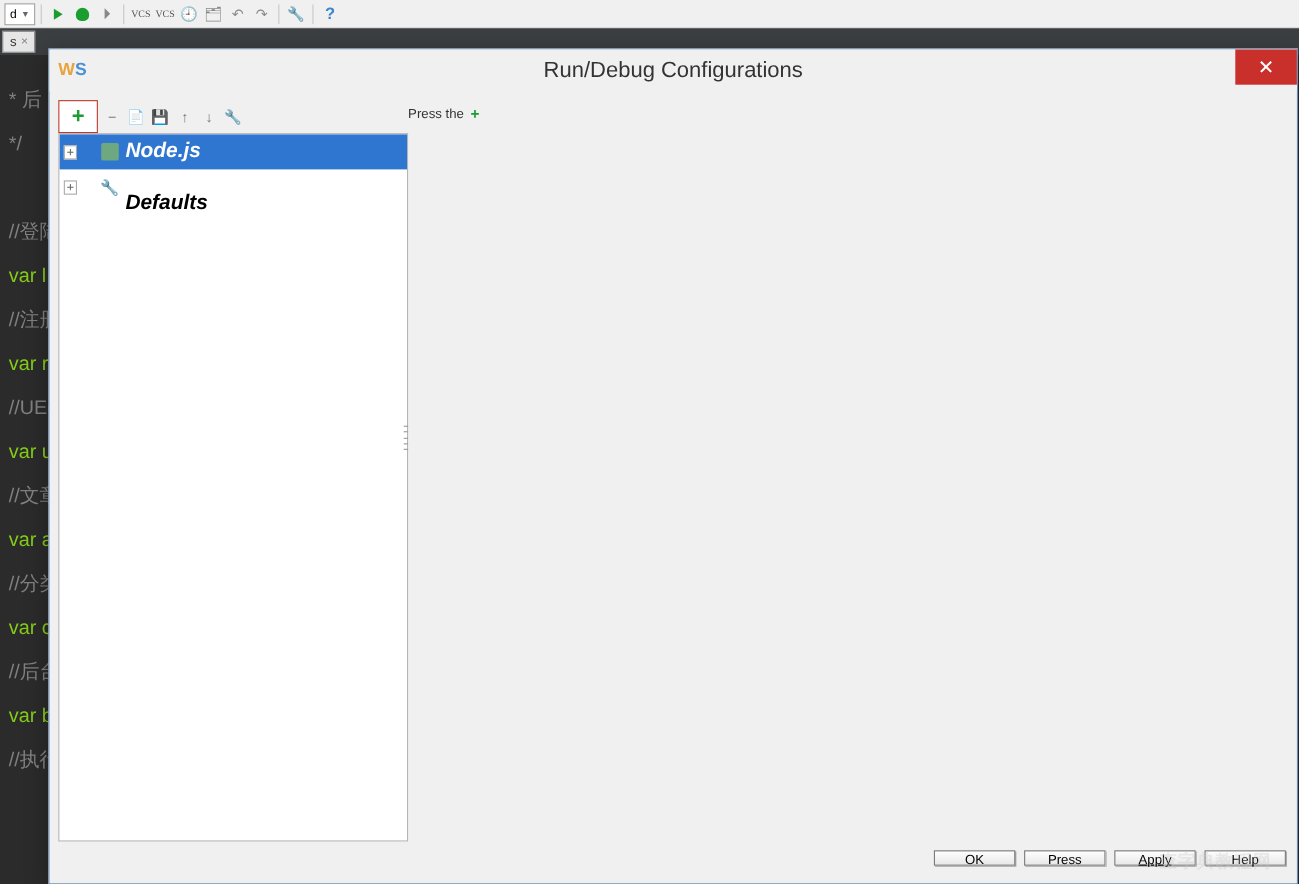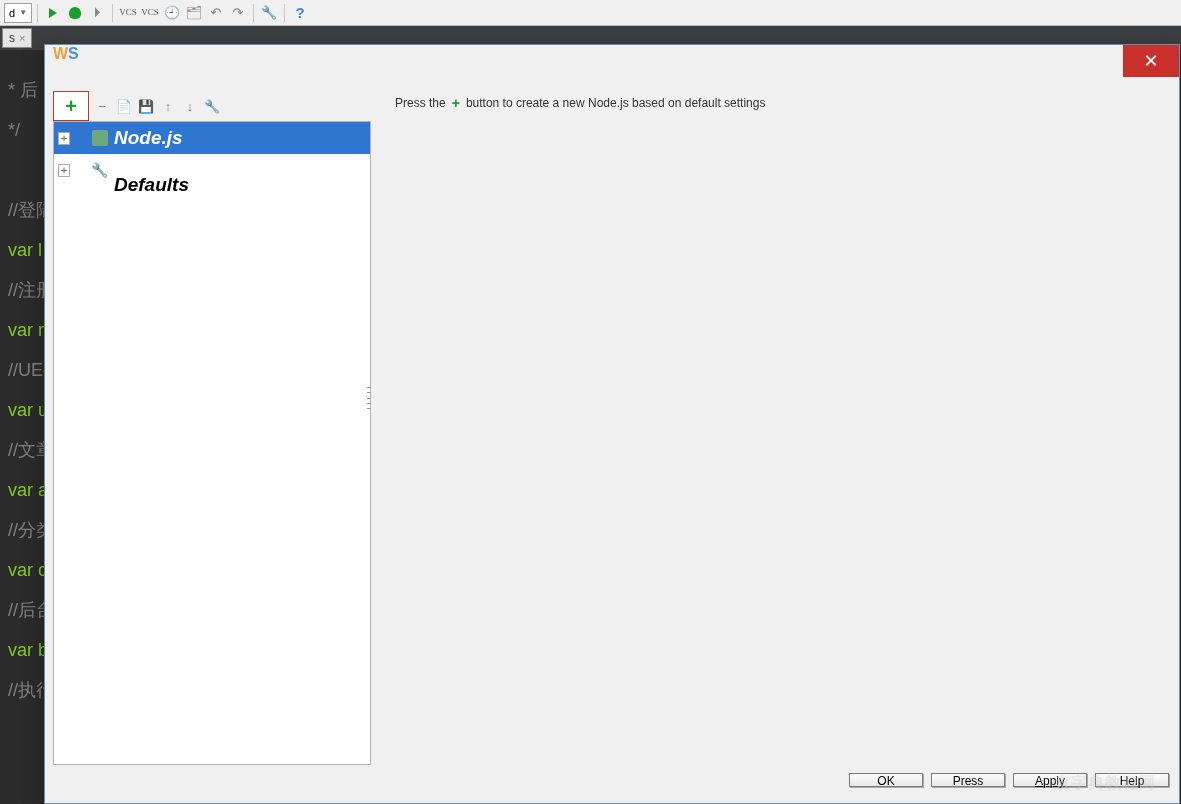--- a/index.html
+++ b/index.html
@@ -19,21 +19,21 @@
 .editor-bg { position:absolute; top:26px; left:0; right:0; bottom:0; background:#2b2b2b; }
 .editor-tabs { height:24px; background:#3c3f41; display:flex; align-items:center; padding-left:2px; }
 .editor-tab { background:#e6e6e6; color:#333; font-size:12px; padding:2px 6px; border:1px solid #888; display:flex; align-items:center; gap:4px; }
 .editor-tab .close-x { font-size:11px; color:#888; cursor:pointer; }
 .code-area { padding: 20px 8px; font-family: "Consolas", "Courier New", monospace; font-size: 18px; line-height: 40px; }
 .cmt { color:#808080; }
 .kw { color:#84cc16; }
 
 
 .modal { position:absolute; top:44px; left:44px; width:1136px; height:760px; background:#f0f0f0; border:1px solid #6a8db3; box-shadow:0 4px 20px rgba(0,0,0,0.3); display:flex; flex-direction:column; }
-.modal-titlebar { height:38px; background:#f0f0f0; display:flex; align-items:flex-start; position:relative; }
+.modal-titlebar { height:38px; background:#f0f0f0; display:flex; align-items:center; position:relative; }
 .modal-ws-icon { margin-left:8px; font-weight:bold; font-size:16px; font-family:serif; }
 .modal-ws-icon .w { color:#e8a33d; }
 .modal-ws-icon .s { color:#4a90d6; }
 .modal-title { position:absolute; left:50%; transform:translateX(-50%); font-size:20px; color:#333; font-weight:300; }
 .modal-close { position:absolute; right:0; top:0; width:56px; height:32px; background:#c9302c; color:#fff; display:flex; align-items:center; justify-content:center; font-size:18px; cursor:pointer; }
 
 .modal-body { flex:1; display:flex; flex-direction:column; padding:4px 8px; min-height:0; }
 .modal-inner { flex:1; display:flex; min-height:0; }
 
 
@@ -50,21 +50,21 @@
 .tree-item.selected .tree-expand { color:#666; }
 .tree-line { width:10px; height:1px; }
 .nodejs-ico { width:16px; height:16px; background:#6ea880; border-radius:2px; }
 .tree-item.selected .nodejs-ico { background:#6ea880; }
 .defaults-ico { width:16px; height:16px; display:flex; align-items:center; justify-content:center; font-size:14px; color:#888; }
 .tree-label { font-weight:bold;font-style:italic; }
 .tree-item.selected .tree-label { color:#fff; }
 .tree-item .tree-label.defaults { color:#000;margin-top:30px; }
 
 
-.right-panel { flex:1; padding:8px 4px 4px 24px; font-family:"SimSun","Courier New",monospace; font-size:12px; color:#333; position:relative; }
+.right-panel { flex:1; padding:8px 4px 4px 0; font-family:"SimSun","Courier New",monospace; font-size:12px; color:#333; position:relative; }
 .hint-line { display:flex; align-items:center; gap:6px; flex-wrap:wrap; }
 .hint-plus { color:#1b9e2f; font-weight:bold; font-size:14px; }
 .splitter-handle { position:absolute; left:-4px; top:300px; width:6px; height:22px; background:transparent; display:flex; flex-direction:column; justify-content:space-between;}
 .splitter-handle span { display:block; width:4px; height:1px; background:#999;}
 
 
 .modal-buttons { height:34px; display:flex; align-items:center; justify-content:flex-end; gap:8px; padding-right:2px; padding-bottom:4px; }
 .dlg-btn { min-width:74px; height:14px; border:1px solid #7a7a7a; background:linear-gradient(#fefefe,#e8e8e8); font-size:12px; cursor:pointer; box-shadow: 1px 1px 0 #aaa; }
 .dlg-btn .ul { text-decoration:underline; }
 
@@ -140,20 +140,21 @@
     <div><span class="kw">var c</span></div>
     <div class="cmt">//后台</div>
     <div><span class="kw">var b</span></div>
     <div class="cmt">//执行</div>
   </div>
 </div>
 
 <div class="modal">
   <div class="modal-titlebar">
     <span class="modal-ws-icon"><span class="w">W</span><span class="s">S</span></span>
+    <span class="modal-title">Run/Debug Configurations</span>
     <div class="modal-close">
       <span>✕</span>
     </div>
   </div>
 
   <div class="modal-body">
     <div class="modal-inner">
 
       <div class="left-panel">
         <div class="left-toolbar">
@@ -187,21 +188,20 @@
         <div class="splitter-handle">
           <span></span>
             <span></span>
             <span></span>
             <span></span>
             <span></span>
         </div>
         <div class="hint-line">
           <span>Press the</span>
           <span class="hint-plus">+</span>
-          <span>button to create a new Node.js based on default settings</span>
         </div>
       </div>
 
     </div>
 
     <div class="modal-buttons">
       <button class="dlg-btn"><span>OK</span></button>
       <button class="dlg-btn"><span>Press</span></button>
       <button class="dlg-btn"><span class="ul">Apply</span></button>
       <button class="dlg-btn"><span>Help</span></button>

